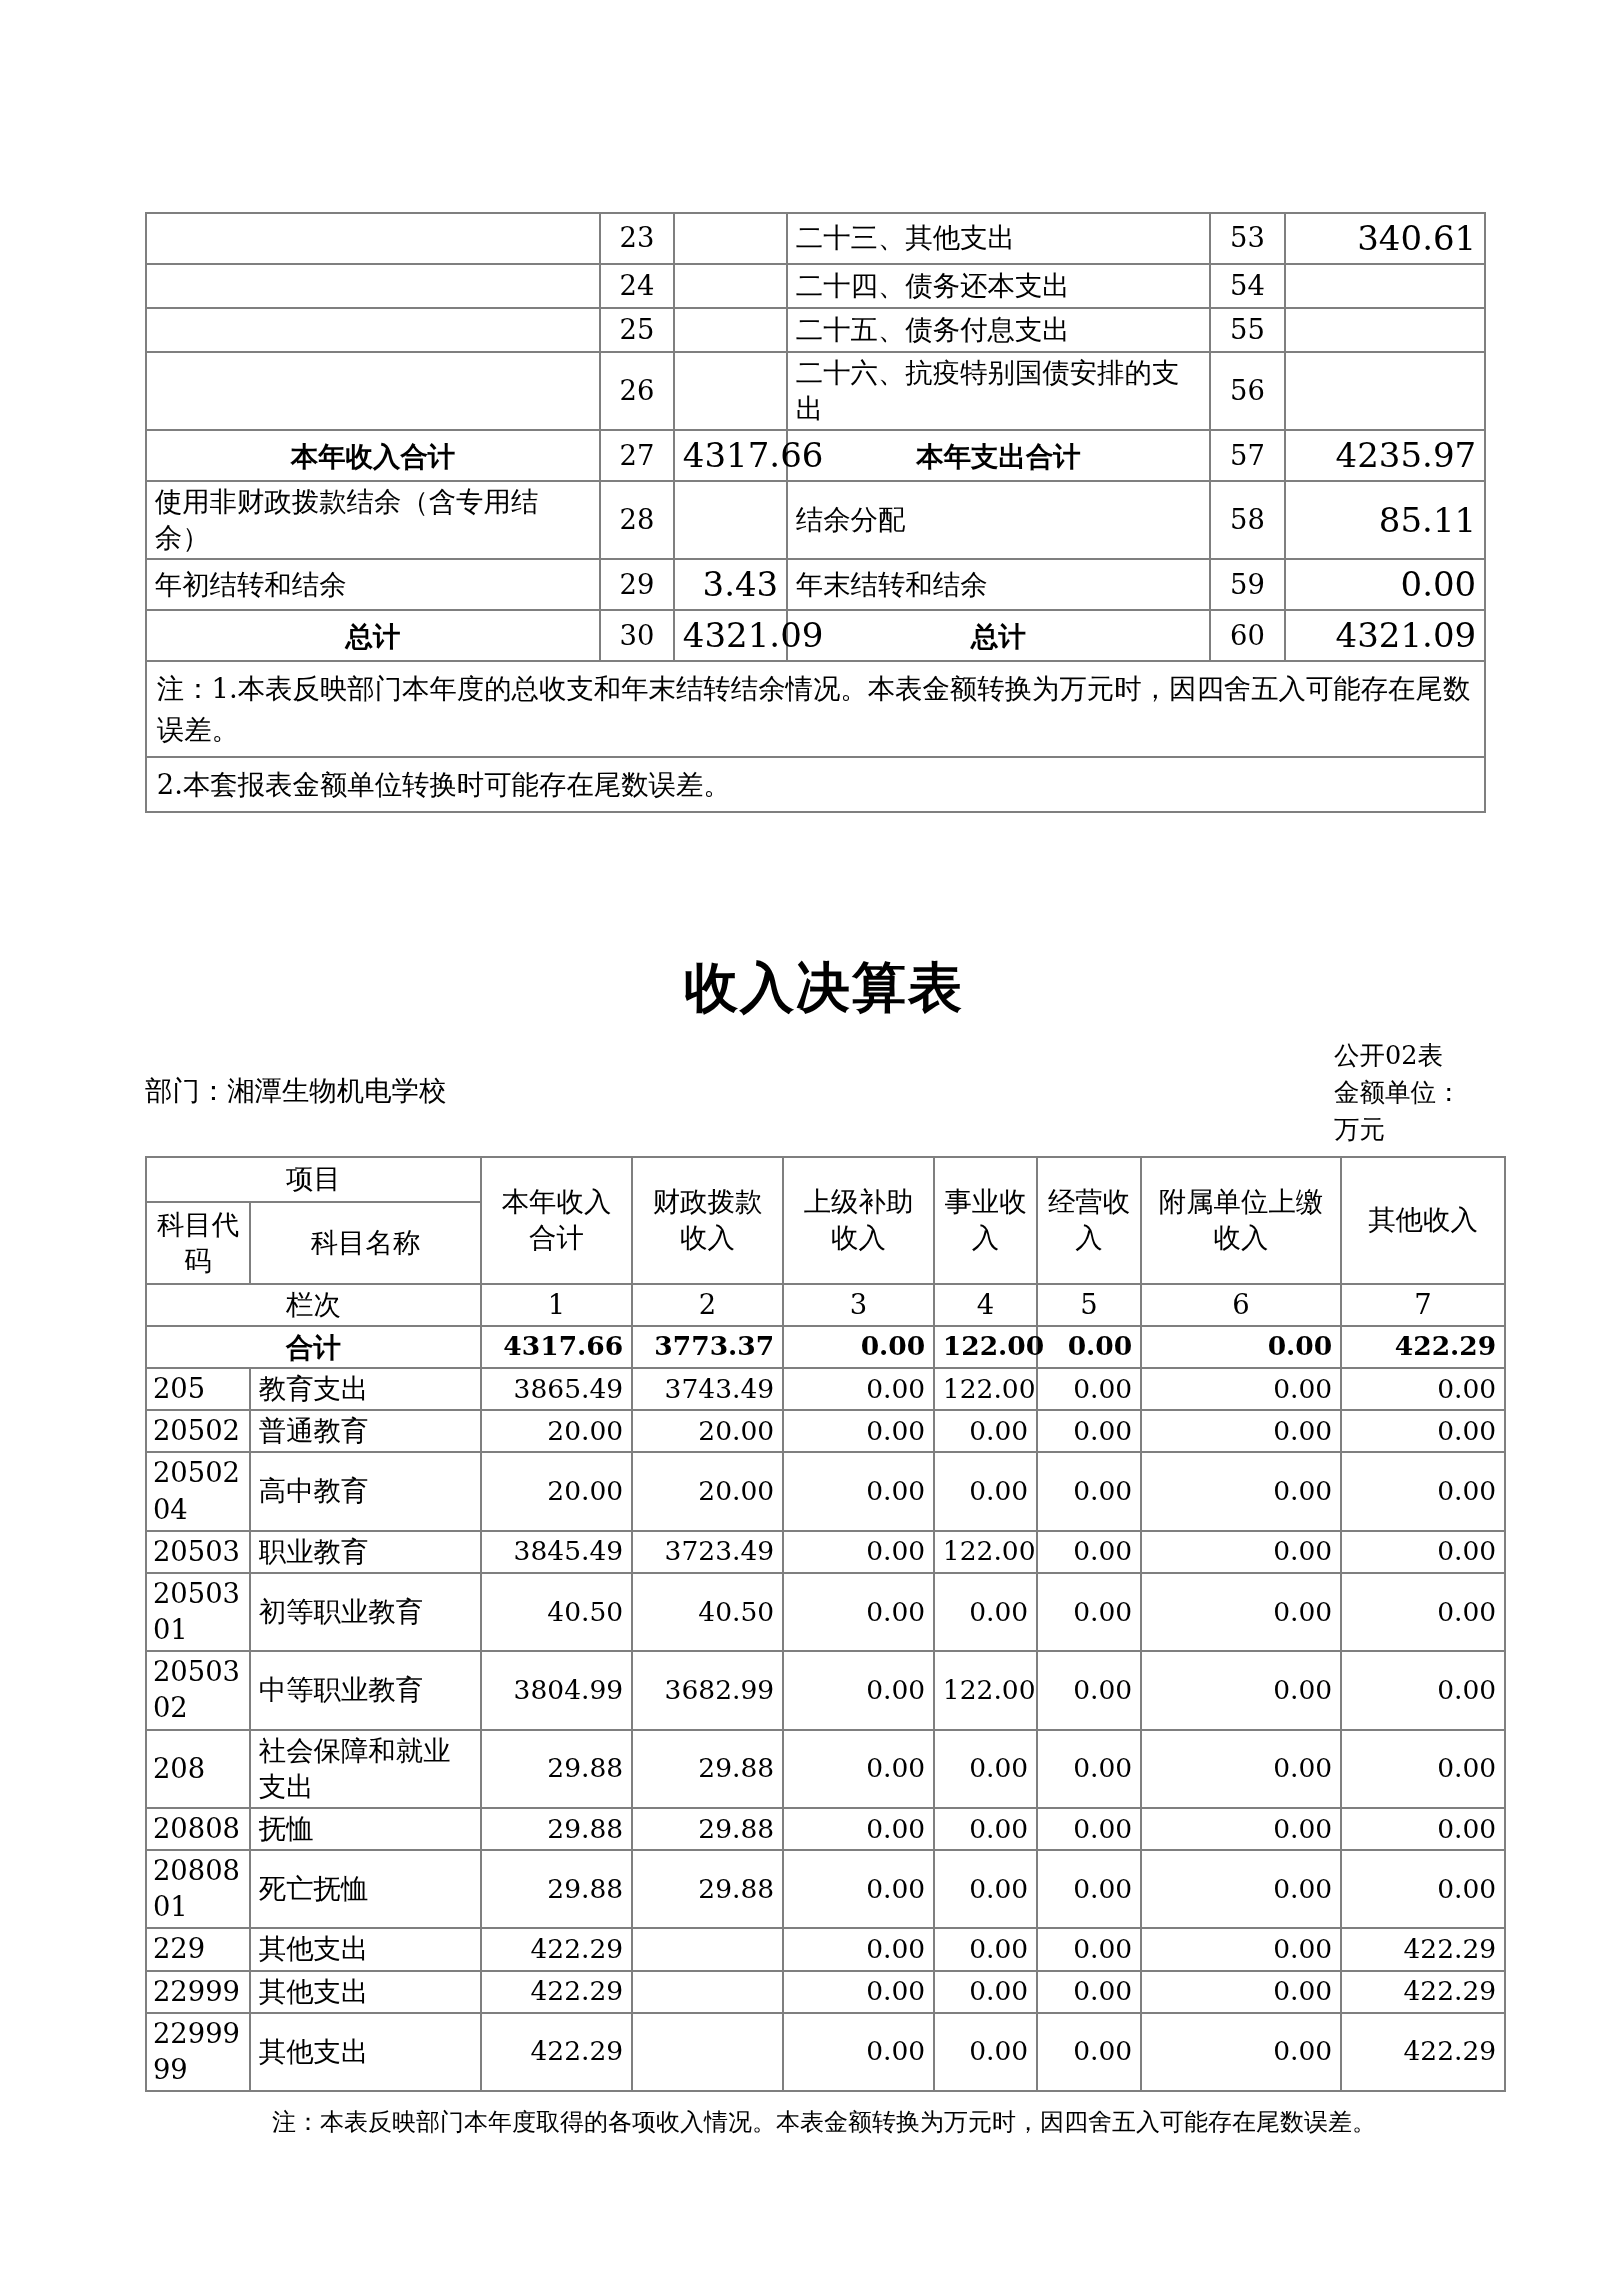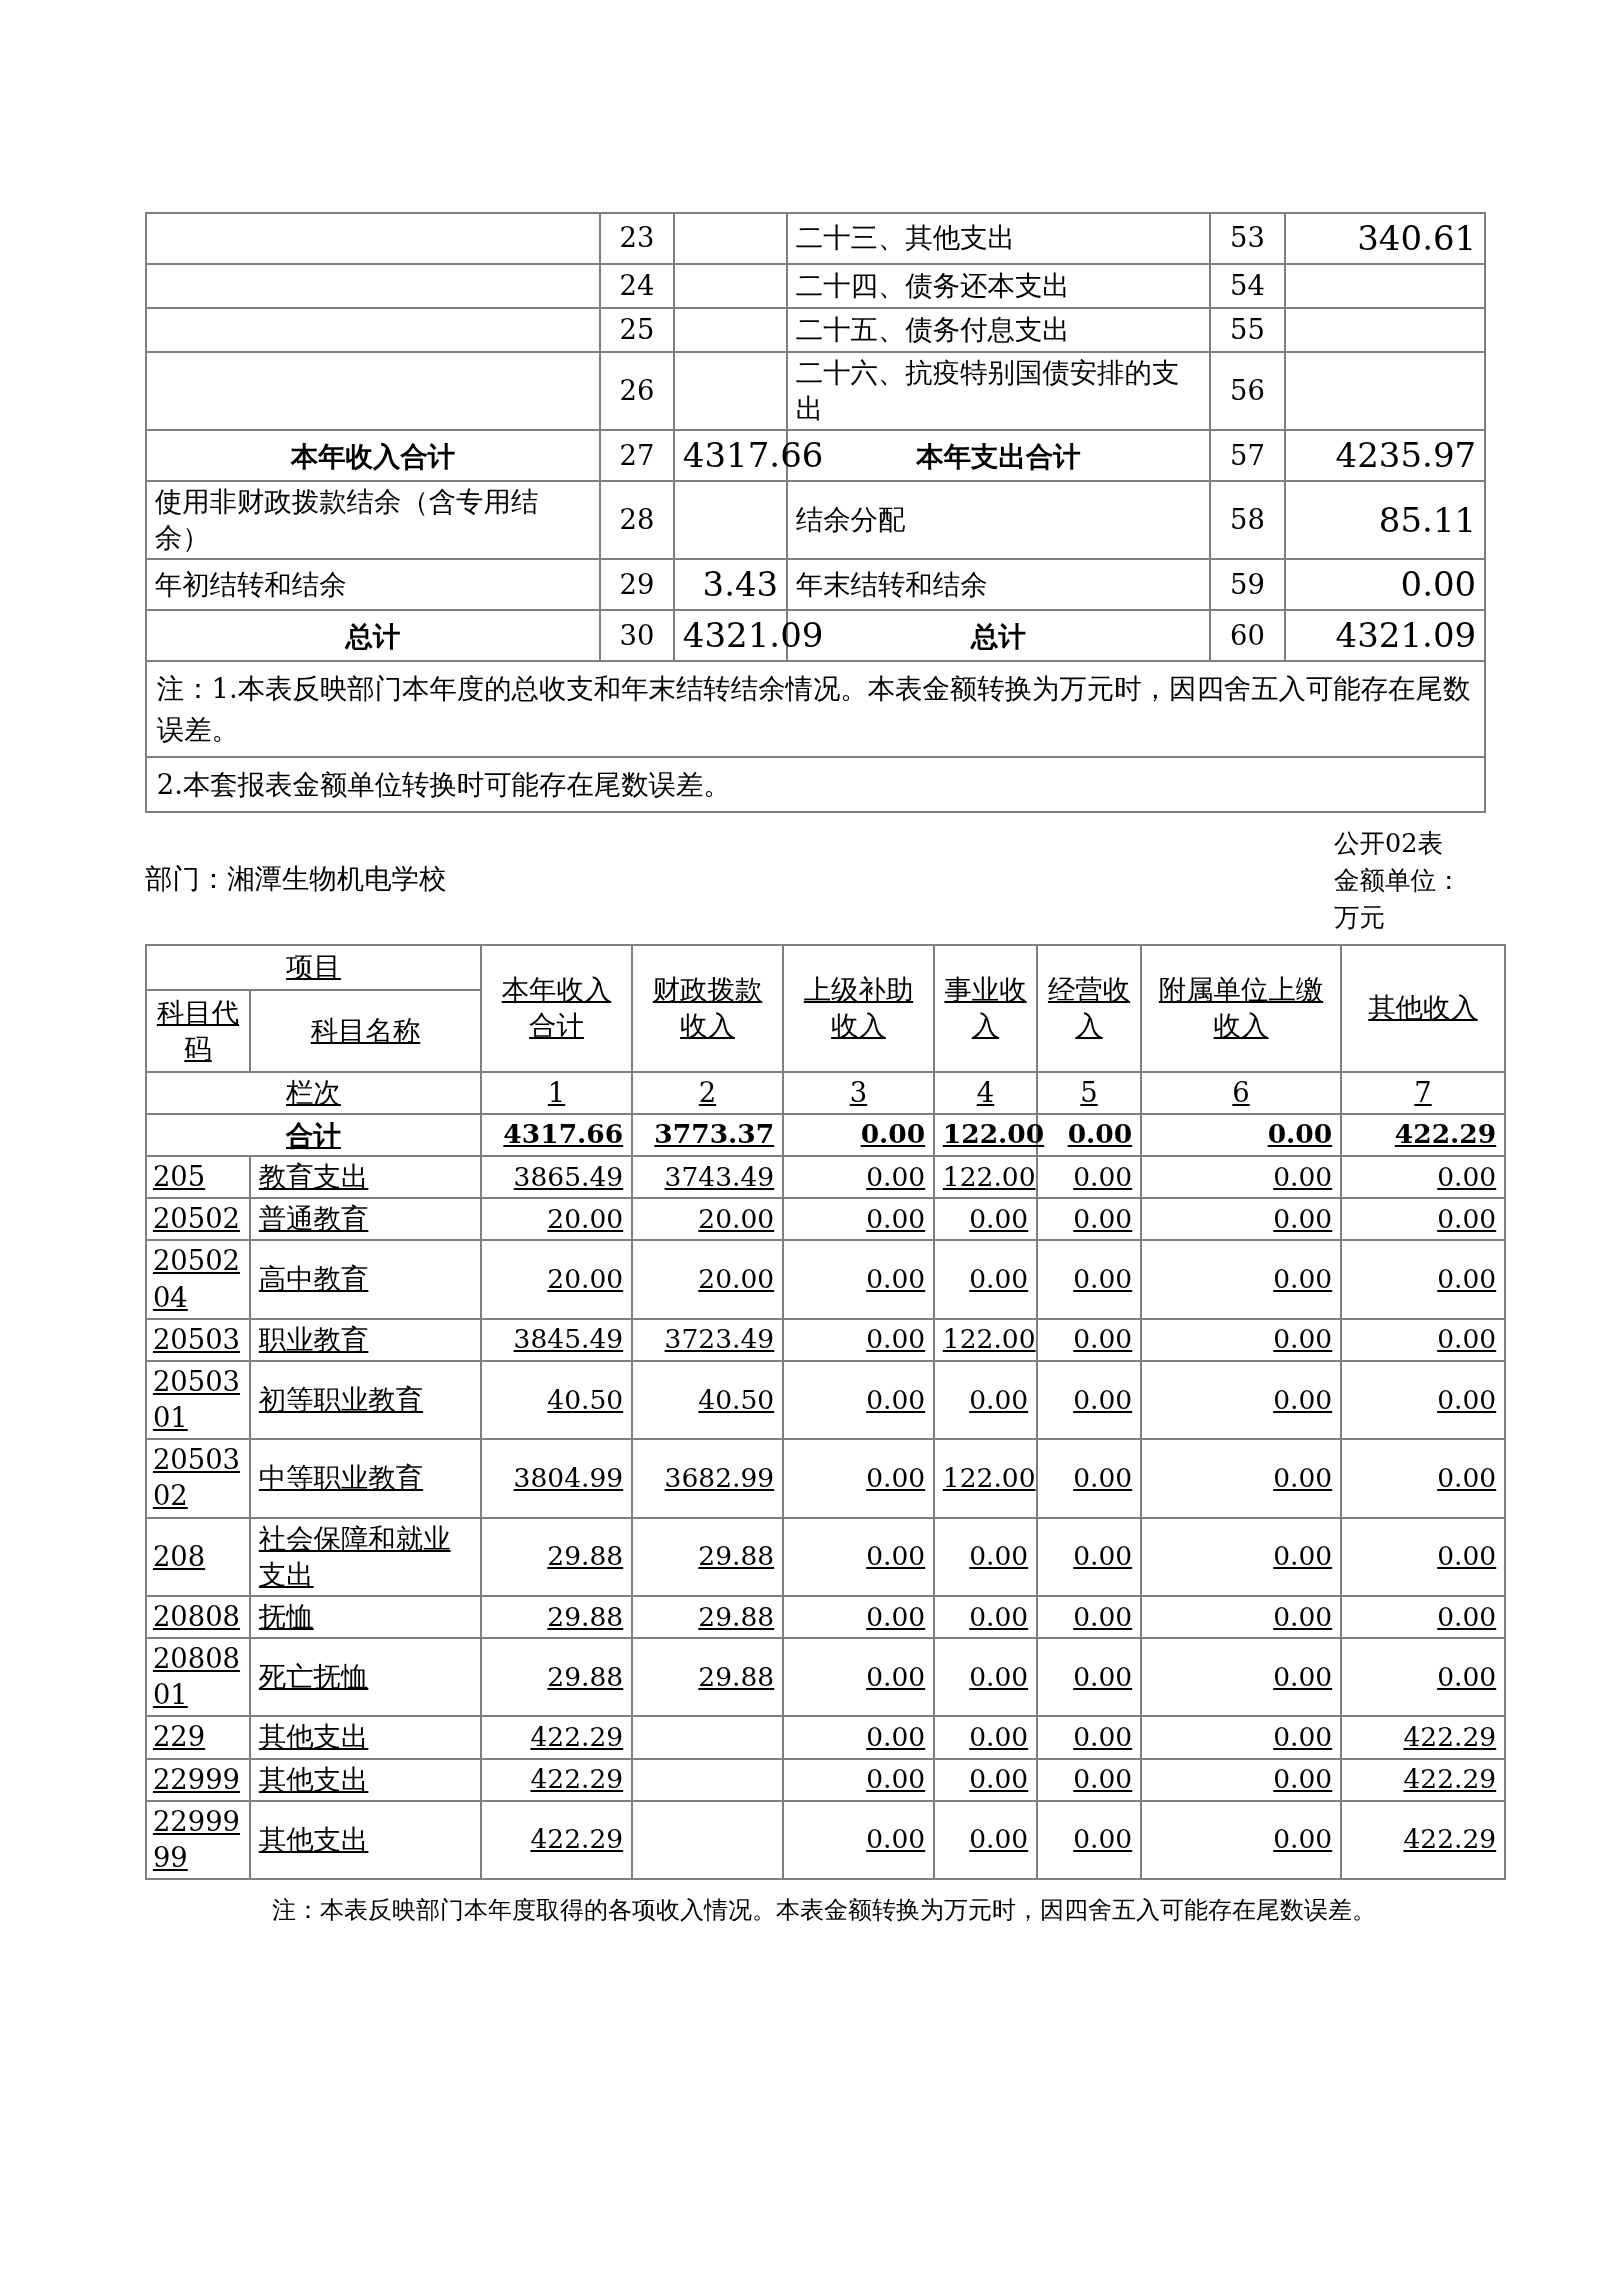--- a/index.html
+++ b/index.html
@@ -32,21 +32,21 @@
   .big-title{
     font-size:54px;font-weight:bold;text-align:center;
     margin:139px 0 0 0;width:1358px;letter-spacing:2px;
   }
   .subhead{
     display:flex;justify-content:space-between;align-items:flex-end;
     width:1358px;margin-top:11.8px;
   }
   .dept{font-size:27.4px;margin-bottom:39px;}
   .meta{font-size:25.5px;line-height:37px;width:169px;text-align:left;}
-  .t2{margin-top:7.8px;text-decoration:underline;}
+  .t2{margin-top:7.8px;}
   .bottom-note{
     width:1358px;font-size:24px;line-height:1.55;margin-top:12px;text-align:center;
   }
 </style>
 </head>
 <body>
 
 <div class="content">
 
   <table class="t1">
@@ -125,20 +125,21 @@
         </tr>
         <tr>
           <td class="note-cell" colspan="6">注：1.本表反映部门本年度的总收支和年末结转结余情况。本表金额转换为万元时，因四舍五入可能存在尾数误差。</td>
         </tr>
         <tr>
           <td class="note-cell" colspan="6">2.本套报表金额单位转换时可能存在尾数误差。</td>
         </tr>
       </tbody>
   </table>
 
+  <div class="big-title">收入决算表</div>
 
   <div class="subhead">
     <div class="dept">部门：湘潭生物机电学校</div>
     <div class="meta">
       <div>公开02表</div>
       <div>金额单位：</div>
       <div>万元</div>
     </div>
   </div>
 

